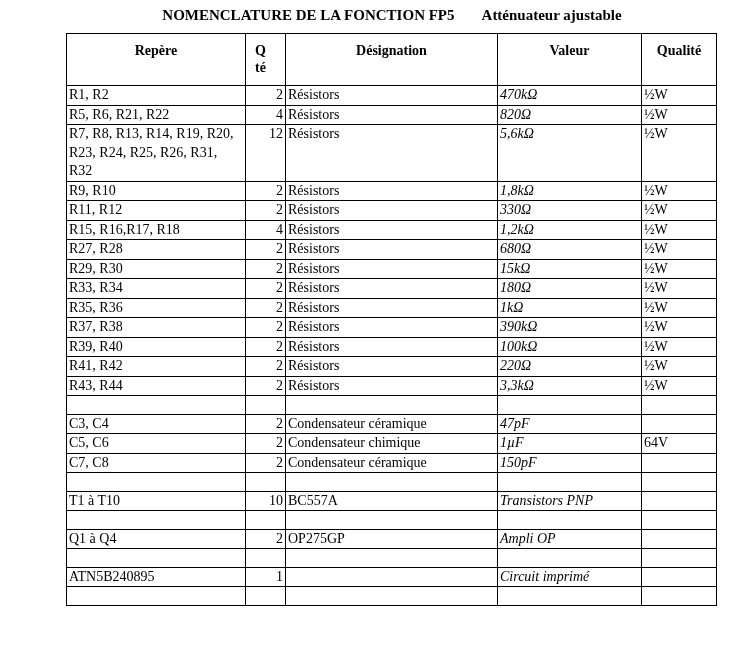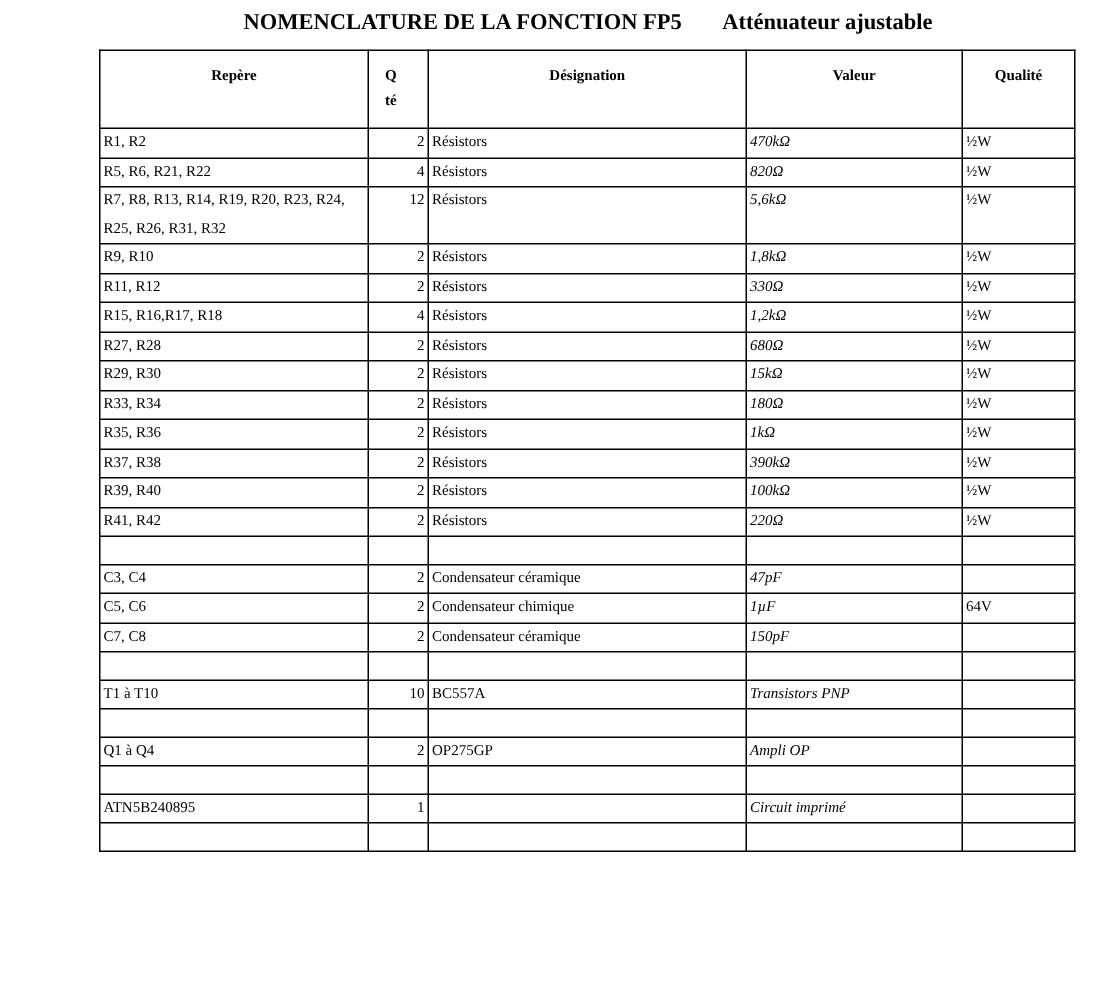--- a/index.html
+++ b/index.html
@@ -26,21 +26,21 @@
     white-space: nowrap;
   }
   .title-bar .subtitle { margin-left: 27px; }
   table.grid {
     position: absolute;
     left: 66px;
     top: 33px;
     width: 650px;
     border-collapse: collapse;
     table-layout: fixed;
-    font-size: 10px;
+    font-size: 14px;
   }
   table.grid th, table.grid td {
     border: 1px solid #000;
     overflow: hidden;
     box-sizing: border-box;
   }
   table.grid th {
     font-weight: bold;
     text-align: center;
     vertical-align: top;
@@ -177,20 +177,27 @@
           <td class="col-qualite">½W</td>
         </tr>
         <tr>
           <td class="col-repere">R41, R42</td>
           <td class="col-qte">2</td>
           <td class="col-designation">Résistors</td>
           <td class="col-valeur">220Ω</td>
           <td class="col-qualite">½W</td>
         </tr>
         <tr>
+          <td class="col-repere">R43, R44</td>
+          <td class="col-qte">2</td>
+          <td class="col-designation">Résistors</td>
+          <td class="col-valeur">3,3kΩ</td>
+          <td class="col-qualite">½W</td>
+        </tr>
+        <tr>
           <td class="col-repere"></td>
           <td class="col-qte"></td>
           <td class="col-designation"></td>
           <td class="col-valeur"></td>
           <td class="col-qualite"></td>
         </tr>
         <tr>
           <td class="col-repere">C3, C4</td>
           <td class="col-qte">2</td>
           <td class="col-designation">Condensateur céramique</td>

